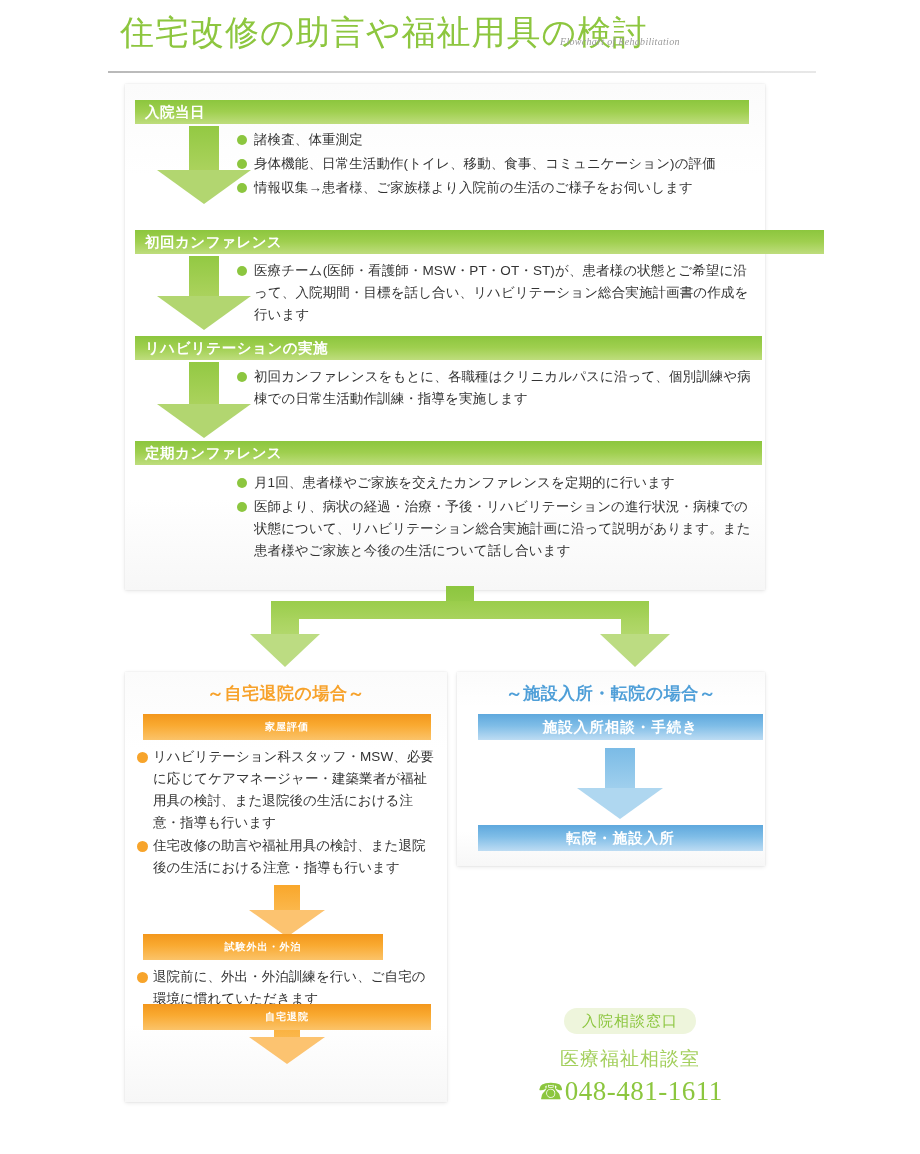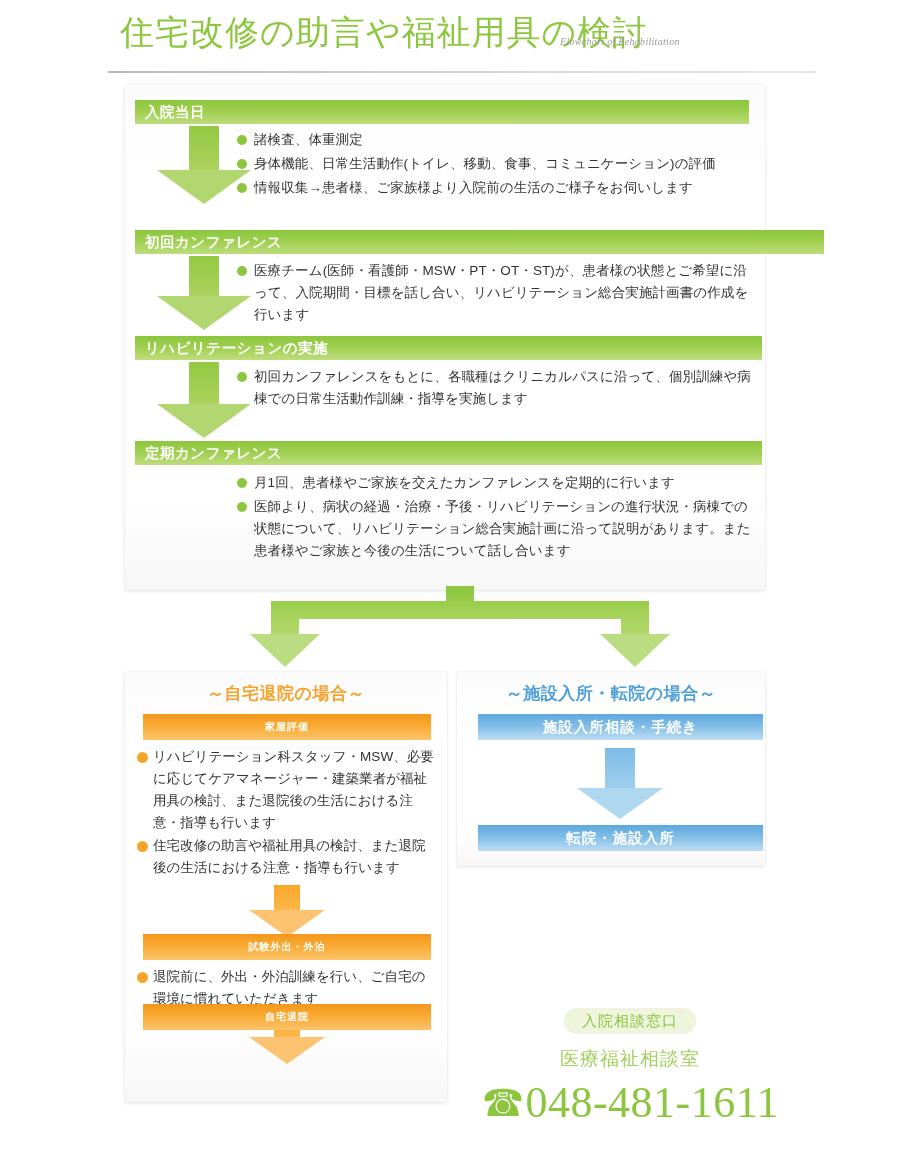--- a/index.html
+++ b/index.html
@@ -228,21 +228,21 @@
     font-size: 19px;
     color: #a3cf5c;
     letter-spacing: 1px;
     white-space: nowrap;
   }
   #contact-phone {
     display: block;
     margin-top: 1px;
     text-align: center;
     font-family: "Liberation Serif", "DejaVu Serif", serif;
-    font-size: 44px;
+    font-size: 27px;
     color: #8cc63f;
     letter-spacing: .5px;
     white-space: nowrap;
   }
 </style>
 </head>
 <body>
 
 <div class="page-header">
   <div class="title-ja">住宅改修の助言や福祉用具の検討</div>
@@ -302,21 +302,21 @@
 <div class="o-bar" style="left:143px; top:714px; width:288px;">家屋評価</div>
 <div class="olist" style="left:137px; top:746px; width:300px;">
   <div class="oitem">リハビリテーション科スタッフ・MSW、必要に応じてケアマネージャー・建築業者が福祉用具の検討、また退院後の生活における注意・指導も行います</div>
   <div class="oitem">住宅改修の助言や福祉用具の検討、また退院後の生活における注意・指導も行います</div>
 </div>
 <div class="o-arrow" style="left:249px; top:885px; height:52px;">
   <div class="shaft" style="height:28px;"></div>
   <div class="head" style="top:25px;"></div>
 </div>
 
-<div class="o-bar" style="left:143px; top:934px; width:288px;">試験外出・外泊</div>
+<div class="o-bar" style="left:143px; top:934px; width:240px;">試験外出・外泊</div>
 <div class="olist" style="left:137px; top:966px; width:300px;">
   <div class="oitem">退院前に、外出・外泊訓練を行い、ご自宅の環境に慣れていただきます</div>
 </div>
 <div class="o-arrow" style="left:249px; top:1012px; height:52px;">
   <div class="shaft" style="height:28px;"></div>
   <div class="head" style="top:25px;"></div>
 </div>
 
 <div class="o-bar" style="left:143px; top:1004px; width:288px;">自宅退院</div>
 

